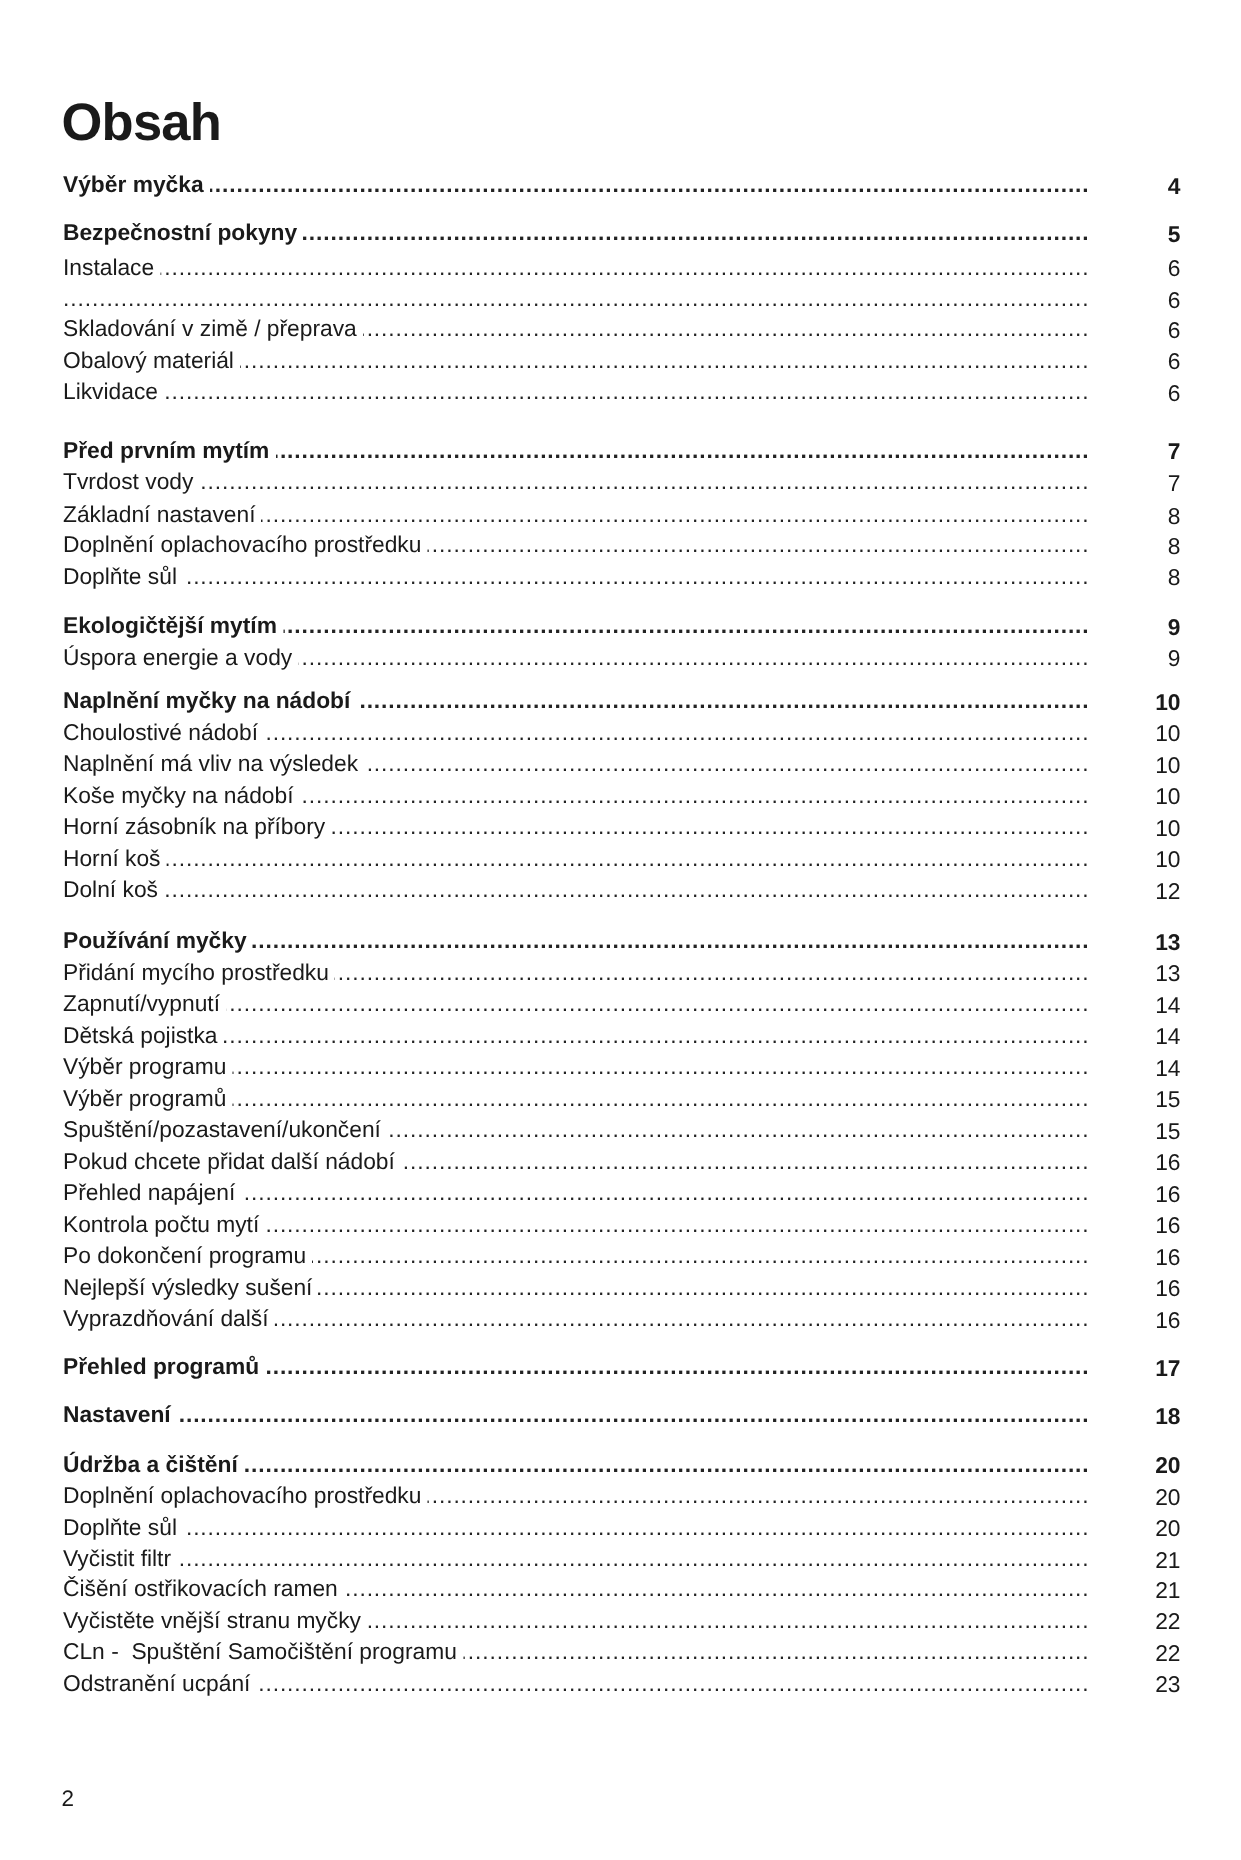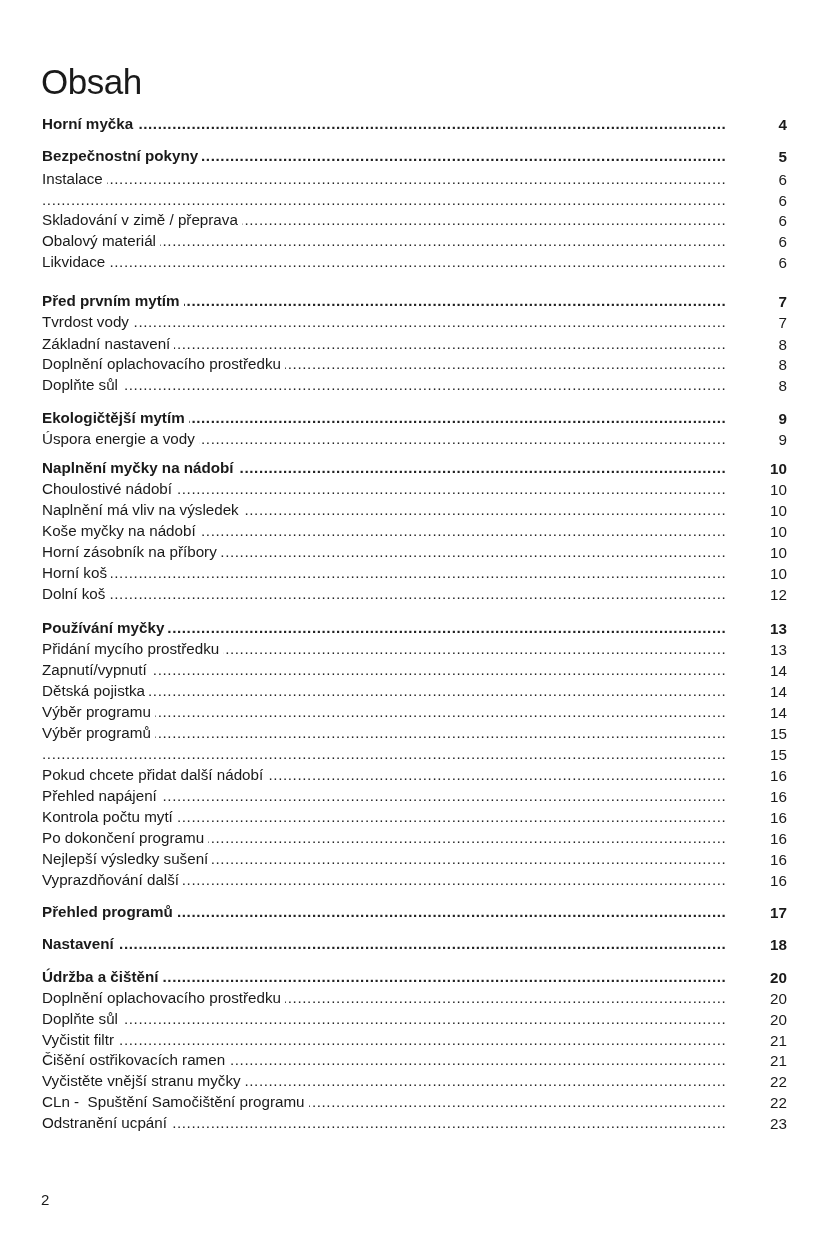--- a/index.html
+++ b/index.html
@@ -1,37 +1,37 @@
 <!DOCTYPE html>
 <html><head>
 <meta charset="utf-8">
 <style>
   html, body { margin:0; padding:0; background:#ffffff; }
   body { width:827px; height:1240px; position:relative; overflow:hidden;
          font-family:"Liberation Sans", sans-serif; color:#1a1a1a; }
-  .title { position:absolute; left:41px; top:62px; font-size:35px; font-weight:normal; letter-spacing:-0.5px; margin:0; }
+  .title { position:absolute; left:41px; top:62px; font-size:35px; font-weight:bold; letter-spacing:-0.5px; margin:0; }
   .toc { position:absolute; left:42px; top:0; width:760px; }
   .row { position:absolute; left:0; width:745px; height:20px; font-size:15.2px; line-height:20px; }
   .row .label { position:absolute; left:0; top:0; background:#fff; padding-right:4px; white-space:nowrap; z-index:2; }
   .row .dots { position:absolute; left:0; top:0; width:683px; overflow:hidden; white-space:nowrap; z-index:1; letter-spacing:0.6px; color:#222; }
   .row .page { position:absolute; right:0; top:1px; width:60px; text-align:right; }
   .row.bold { font-weight:bold; }
   .row.bold .dots { font-weight:bold; }
   .row .label .pre { font-weight:normal; }
   .pagenum { position:absolute; left:41px; top:1191px; font-size:15px; }
 </style>
 </head>
 <body>
 
 <h1 class="title">Obsah</h1>
 
 <div class="toc" id="toc">
     <div class="row bold" style="top: 114px;">
       <span class="dots">..............................................................................................................................................................................................................................</span>
-      <span class="label">Horní myčka</span>
+      <span class="label">Výběr myčka</span>
       <span class="page">4</span>
     </div>
     <div class="row bold" style="top: 146px;">
       <span class="dots">..............................................................................................................................................................................................................................</span>
       <span class="label">Bezpečnostní pokyny</span>
       <span class="page">5</span>
     </div>
     <div class="row" style="top: 169px;">
       <span class="dots">..............................................................................................................................................................................................................................</span>
       <span class="label">Instalace</span>
@@ -151,20 +151,21 @@
       <span class="label">Výběr programu</span>
       <span class="page">14</span>
     </div>
     <div class="row" style="top: 723px;">
       <span class="dots">..............................................................................................................................................................................................................................</span>
       <span class="label">Výběr programů</span>
       <span class="page">15</span>
     </div>
     <div class="row" style="top: 744px;">
       <span class="dots">..............................................................................................................................................................................................................................</span>
+      <span class="label">Spuštění/pozastavení/ukončení</span>
       <span class="page">15</span>
     </div>
     <div class="row" style="top: 765px;">
       <span class="dots">..............................................................................................................................................................................................................................</span>
       <span class="label">Pokud chcete přidat další nádobí</span>
       <span class="page">16</span>
     </div>
     <div class="row" style="top: 786px;">
       <span class="dots">..............................................................................................................................................................................................................................</span>
       <span class="label">Přehled napájení</span>

